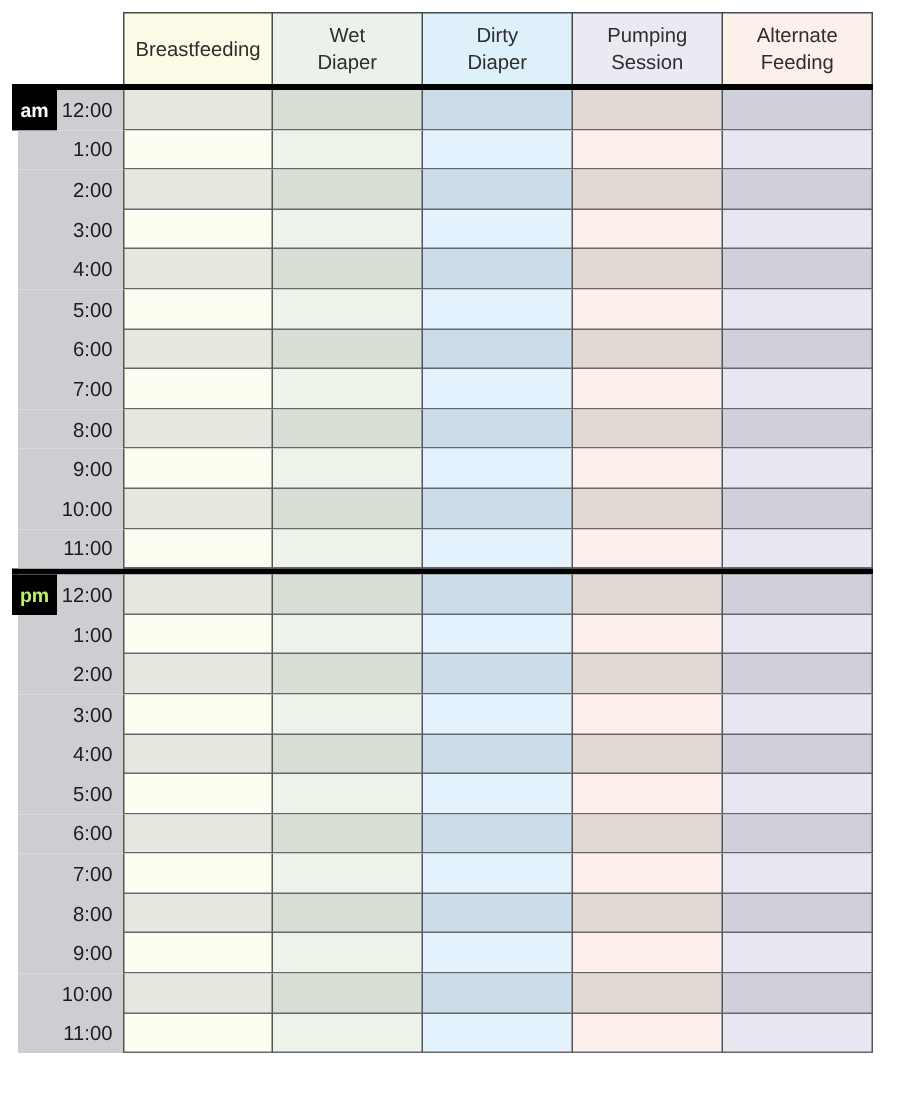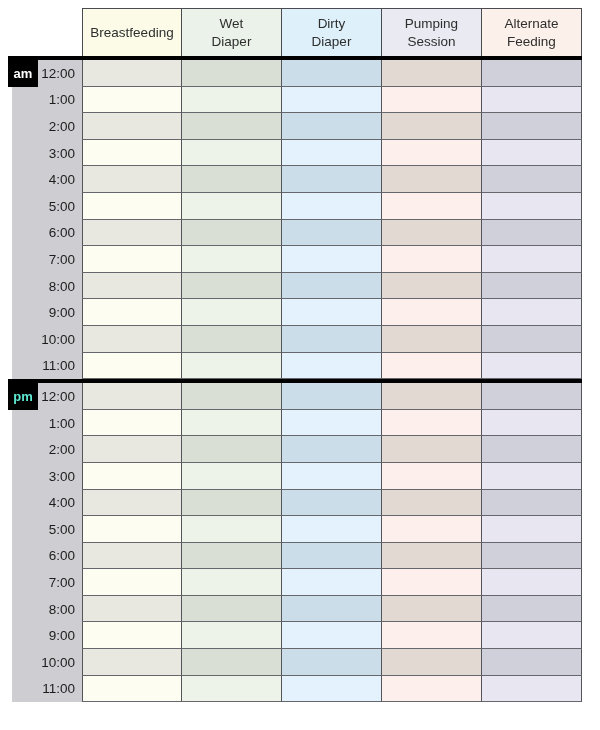--- a/index.html
+++ b/index.html
@@ -180,21 +180,21 @@
       <div class="time-cell" style="background: rgb(205, 205, 210);">
         <div>11:00</div>
       </div>
       <div class="data-cell first" style="background: rgb(253, 253, 241);"></div>
       <div class="data-cell" style="background: rgb(238, 243, 234);"></div>
       <div class="data-cell" style="background: rgb(227, 242, 252);"></div>
       <div class="data-cell" style="background: rgb(252, 239, 236);"></div>
       <div class="data-cell" style="background: rgb(231, 230, 241);"></div>
       <div class="separator" style="background: rgb(0, 0, 0);"></div>
       <div class="time-cell" style="background: rgb(205, 205, 210);">
-        <div class="period-badge" style="background: rgb(0, 0, 0); color: #5eead4;">pm</div>
+        <div class="period-badge" style="background: rgb(0, 0, 0); color: #bef264;">pm</div>
         <div>12:00</div>
       </div>
       <div class="data-cell first" style="background: rgb(232, 232, 224);"></div>
       <div class="data-cell" style="background: rgb(217, 223, 213);"></div>
       <div class="data-cell" style="background: rgb(203, 221, 233);"></div>
       <div class="data-cell" style="background: rgb(227, 217, 211);"></div>
       <div class="data-cell" style="background: rgb(208, 208, 219);"></div>
       <div class="time-cell" style="background: rgb(205, 205, 210);">
         <div>1:00</div>
       </div>

